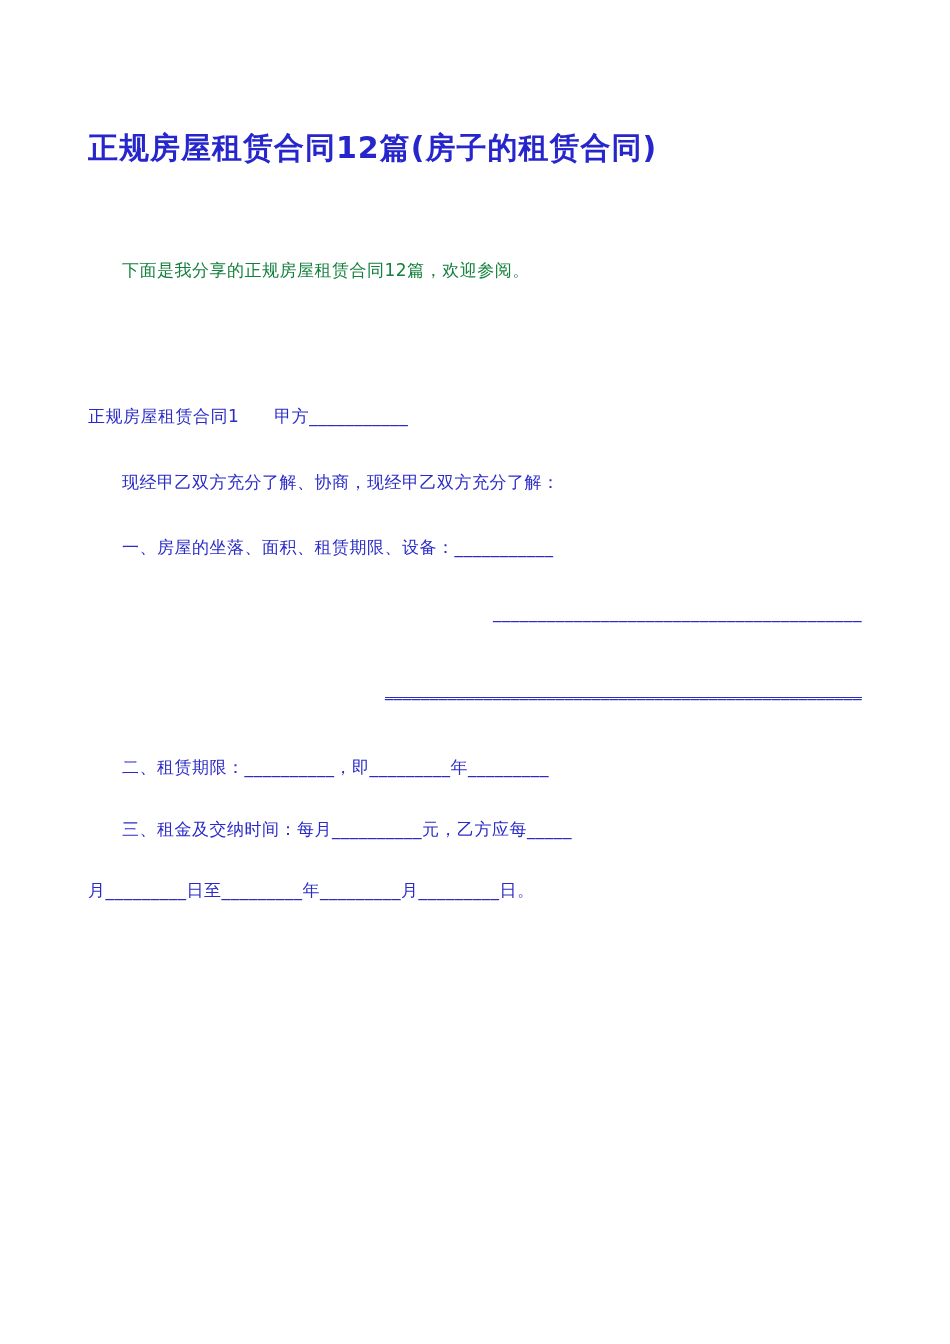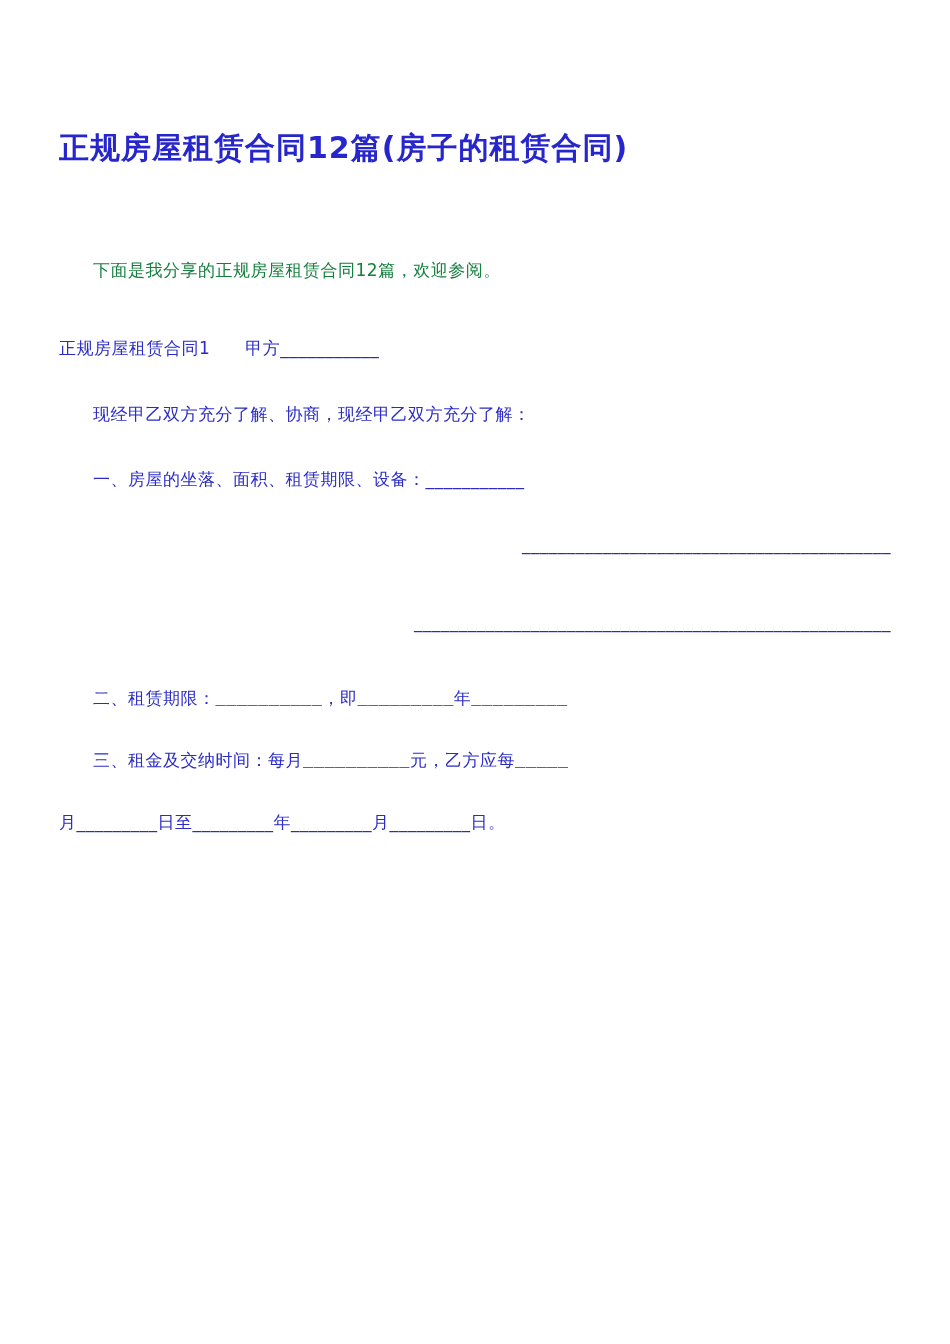--- a/index.html
+++ b/index.html
@@ -12,21 +12,21 @@
     background: #ffffff;
     font-family: "Liberation Sans", sans-serif;
     color: #2b2bc8;
     overflow: hidden;
   }
   .page {
     position: relative;
     width: 950px;
     height: 1344px;
     box-sizing: border-box;
-    padding: 0 59px;
+    padding: 0 88px;
   }
   .doc-title {
     margin: 0;
     padding-top: 128px;
     font-size: 30px;
     font-weight: bold;
     line-height: 1.35;
     letter-spacing: 1px;
     color: #2626cc;
     font-family: "DejaVu Sans", sans-serif;
@@ -35,47 +35,47 @@
   .intro {
     margin-top: 86px;
     font-size: 17px;
     line-height: 1.8;
     text-indent: 2em;
     color: #15803d;
     font-family: "DejaVu Sans", sans-serif;
     letter-spacing: 0.5px;
   }
   .body-block {
-    margin-top: 48px;
+    margin-top: 116px;
   }
   p.para {
     margin: 0 0 34px 0;
     font-size: 17px;
     line-height: 1.85;
     color: #2b2bc8;
     font-family: "DejaVu Sans", sans-serif;
     letter-spacing: 0.5px;
     white-space: pre-wrap;
   }
   p.indent {
     text-indent: 2em;
   }
   p.noindent {
     text-indent: 0;
   }
   p.tight {
     margin-bottom: 30px;
-    font-family: Liberation Mono, monospace;
   }
   p.blankline {
     margin-bottom: 46px;
     text-align: right;
   }
   .center-ish {
     text-indent: 3.2em;
+    text-decoration: underline;
   }
 </style>
 </head>
 <body>
 
 <div class="page">
 
   <h1 class="doc-title">正规房屋租赁合同12篇(房子的租赁合同)</h1>
 
   <div class="intro">下面是我分享的正规房屋租赁合同12篇，欢迎参阅。</div>

